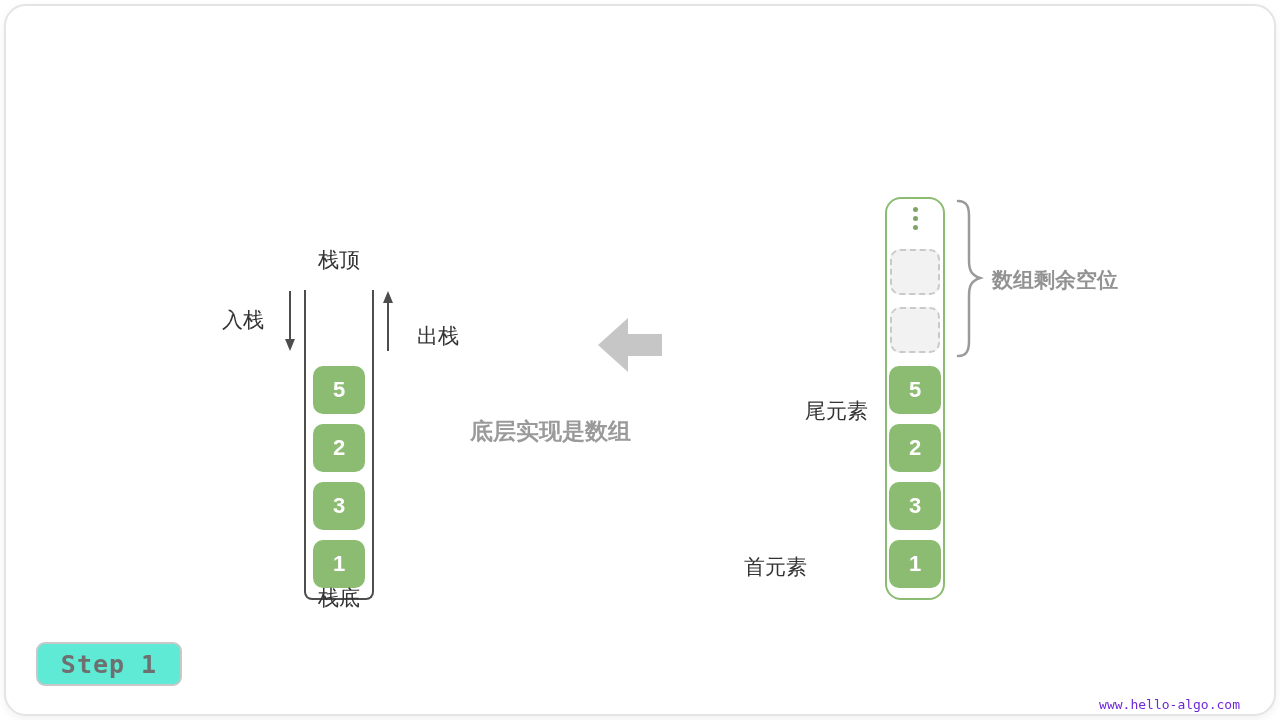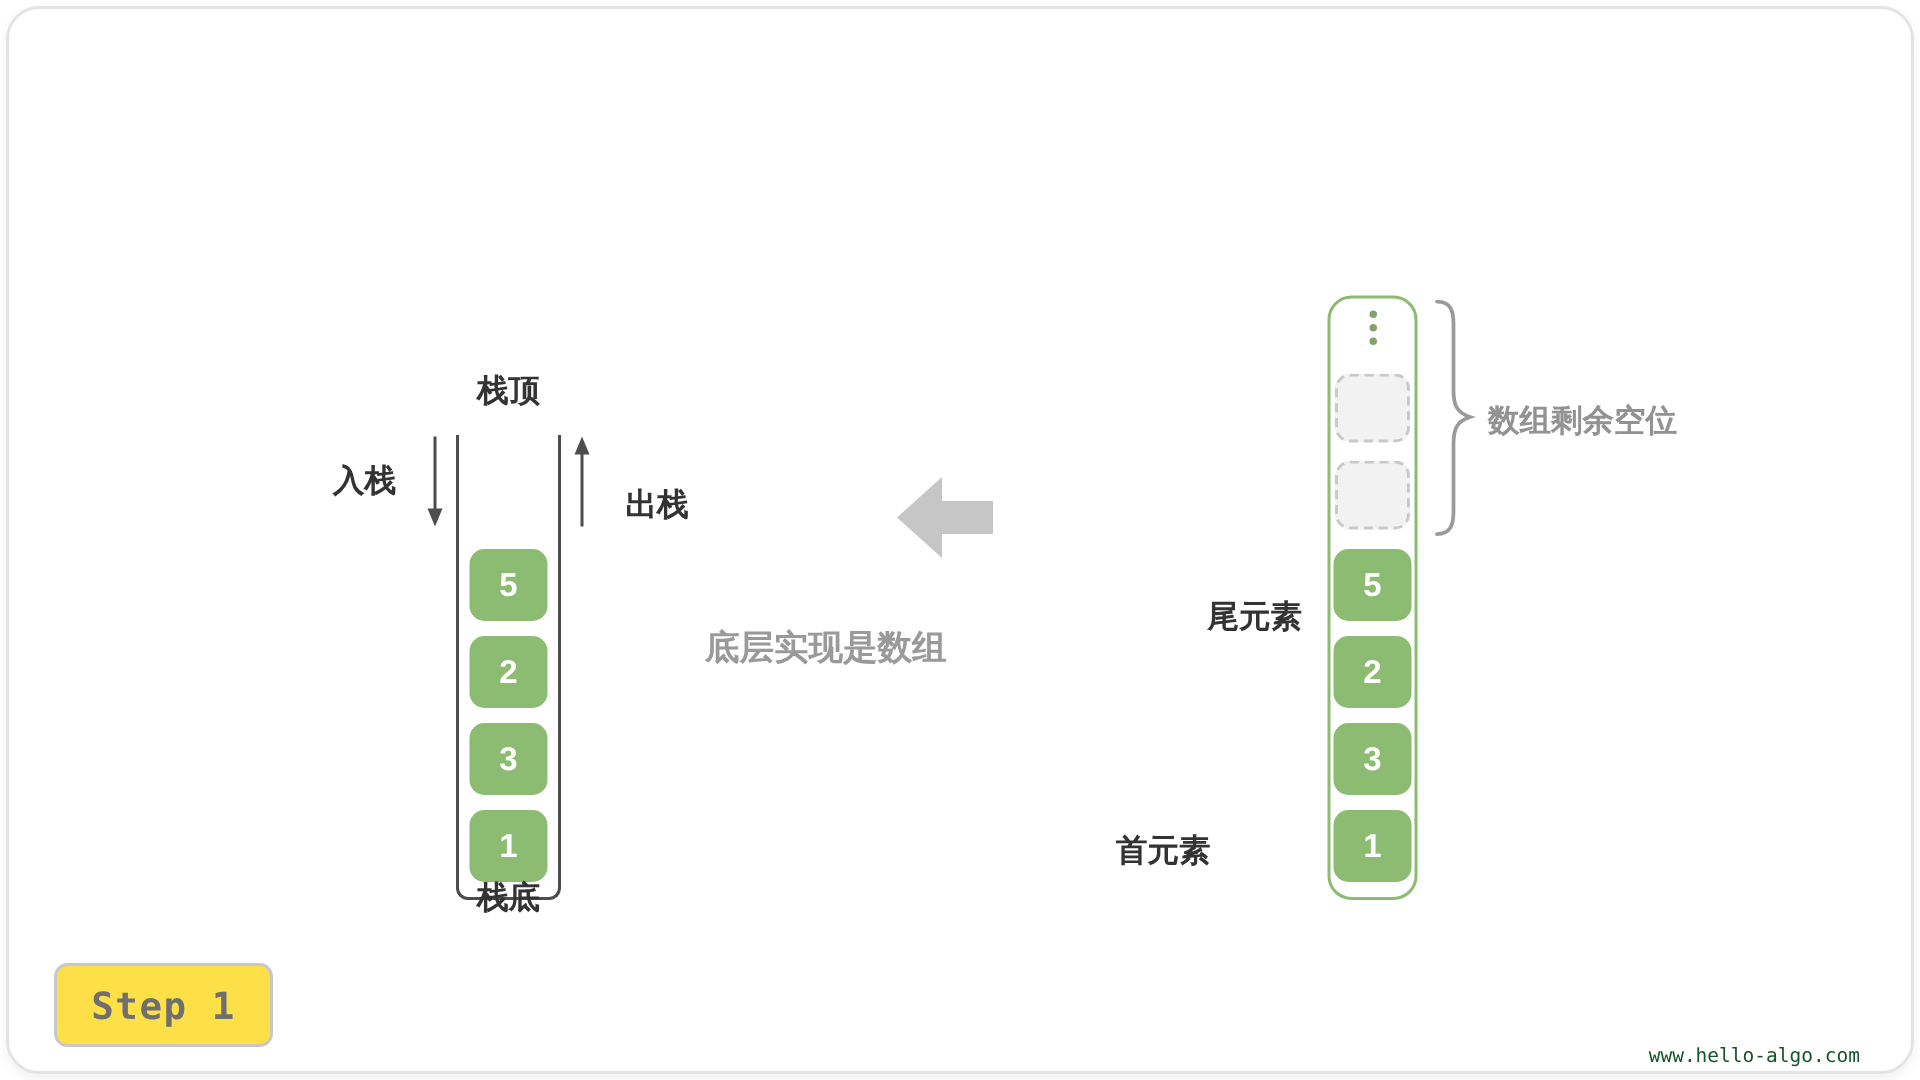--- a/index.html
+++ b/index.html
@@ -7,21 +7,21 @@
     position:relative;width:1280px;height:720px;background:#ffffff;overflow:hidden;
     font-family:"Liberation Sans","DejaVu Sans",sans-serif;
   }
   .frame{
     position:absolute;left:4px;top:4px;right:4px;bottom:4px;
     border:2px solid #e4e4e4;border-radius:22px;background:#ffffff;
     box-shadow:0 3px 8px rgba(0,0,0,0.06);
   }
   .abs{position:absolute;}
   .lbl-dark{
-    font-weight:bold;font-size:21px;color:#333333;white-space:nowrap;
+    font-weight:normal;font-size:21px;color:#333333;white-space:nowrap;
   }
   .lbl-gray{
     font-weight:bold;font-size:21px;color:#929292;white-space:nowrap;
   }
   .cell{
     position:absolute;width:52px;height:48px;border-radius:10px;
     background:#8CBB72;color:#ffffff;font-weight:bold;font-size:22px;
     display:flex;align-items:center;justify-content:center;
   }
   .empty-cell{
@@ -36,30 +36,30 @@
   .array-container{
     position:absolute;left:885px;top:197px;width:60px;height:403px;
     border:2px solid #8CBB72;border-radius:16px;background:#ffffff;box-sizing:border-box;
   }
   .dot{width:5px;height:5px;border-radius:50%;background:#7fa468;margin:4px auto;}
   .center-text{
     position:absolute;left:470px;width:324px;text-align:left;
     font-weight:bold;font-size:23px;color:#9a9a9a;white-space:nowrap;
   }
   .step-box{
-    position:absolute;left:36px;top:642px;width:146px;height:56px;
-    border:2px solid #c8c8c8;border-radius:9px;background:#fde047;box-sizing:border-box;
+    position:absolute;left:36px;top:642px;width:146px;height:44px;
+    border:2px solid #c8c8c8;border-radius:9px;background:#5eead4;box-sizing:border-box;
     display:flex;align-items:center;justify-content:center;
     font-family:"DejaVu Sans Mono","Liberation Mono",monospace;
     font-weight:bold;font-size:25px;color:#6f6f6f;letter-spacing:1px;
   }
   .watermark{
     position:absolute;left:1040px;top:697px;width:200px;text-align:right;
     font-family:"DejaVu Sans Mono","Liberation Mono",monospace;
-    font-size:13px;color:#14532d;
+    font-size:13px;color:#6d28d9;
   }
 </style>
 </head>
 <body>
 
 <div class="canvas">
   <div class="frame"></div>
 
   <div class="abs lbl-dark" style="left:299px;top:246px;width:80px;text-align:center;">栈顶</div>
 

